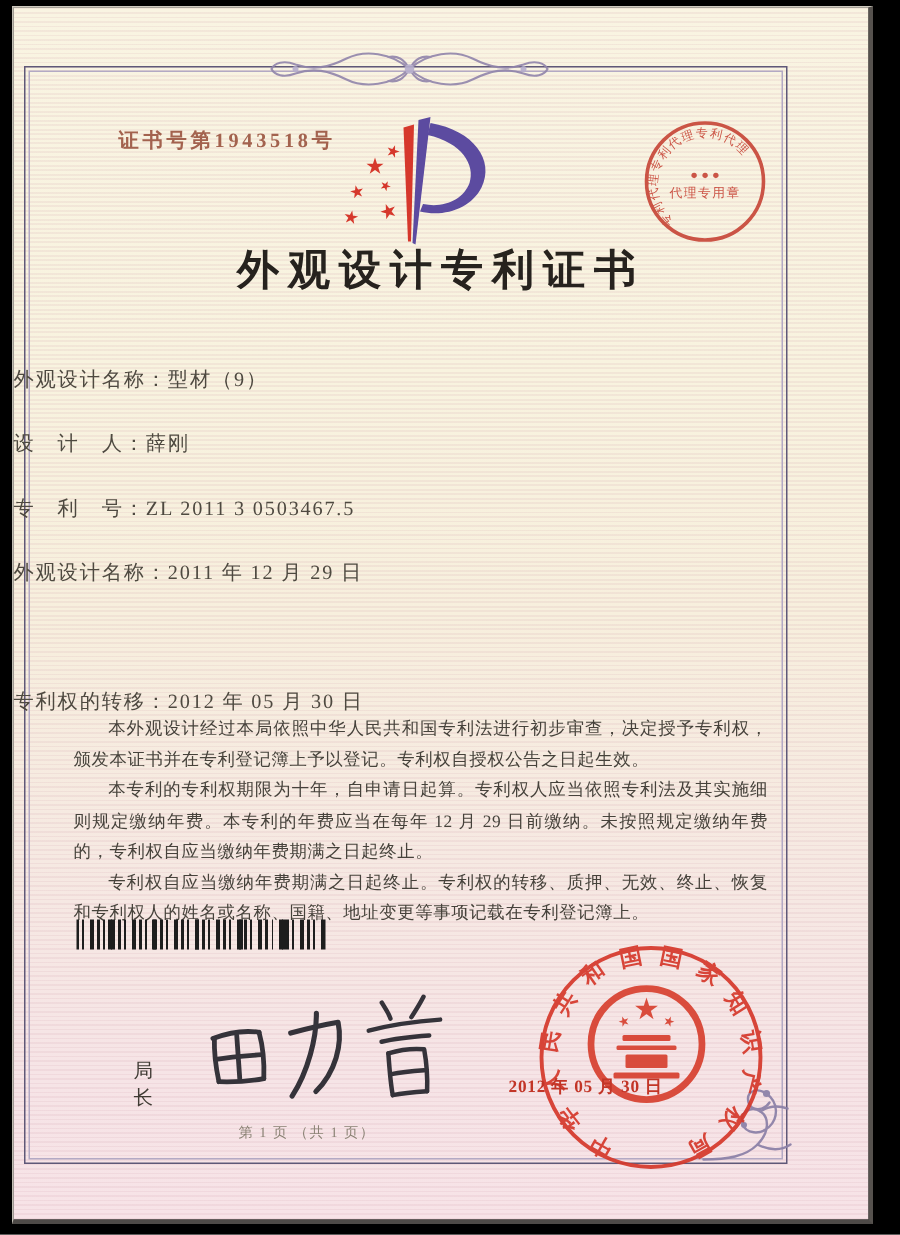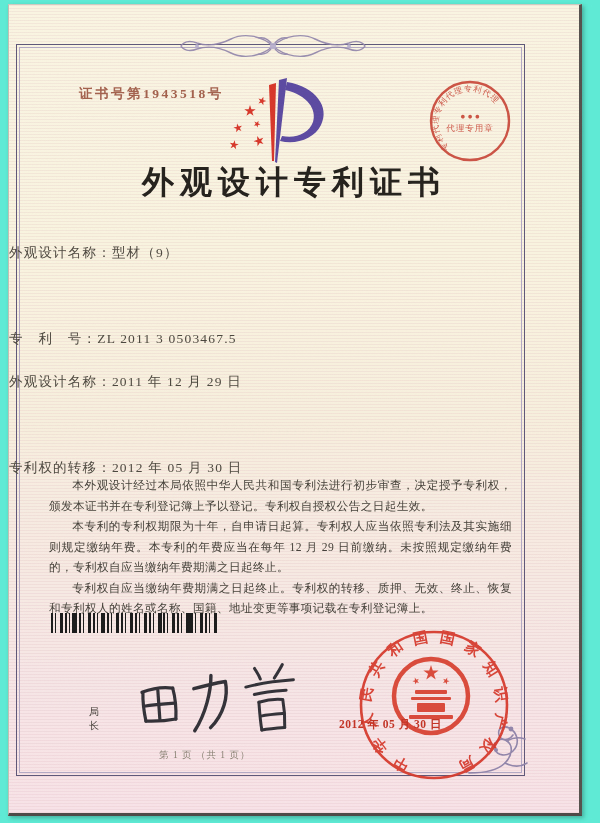--- a/index.html
+++ b/index.html
@@ -1,46 +1,46 @@
 <!DOCTYPE html>
 <html><head>
 <meta charset="utf-8">
 <style>
   html,body{margin:0;padding:0;}
   body{width:600px;height:823px;background:#fbfbf9;font-family:"Liberation Serif","DejaVu Serif",serif;}
-  .stage{position:relative;width:600px;height:823px;overflow:hidden;background:#5eead4;}
+  .stage{position:relative;width:600px;height:823px;overflow:hidden;background:#000000;}
   .sheet{position:absolute;left:8px;top:4px;width:570px;height:808px;
     background:
       repeating-linear-gradient(0deg, rgba(205,150,165,.14) 0 1px, rgba(0,0,0,0) 1px 3px),
       linear-gradient(180deg,#f9f4e2 0%,#f8f3df 30%,#f7efdd 50%,#f6e9e2 70%,#f6e4e6 88%,#f7e3e7 100%);
     border-left:1px solid #c2beb4;border-top:1px solid #cfcabf;
     border-right:3px solid #56524e;border-bottom:3px solid #4e4a47;
     box-shadow:2px 2px 4px rgba(0,0,0,.25);}
   
   .frame-outer{position:absolute;left:7px;top:39px;width:507px;height:730px;border:1.4px solid #5f5878;}
   .frame-inner{position:absolute;left:10px;top:42px;width:501px;height:724px;border:1px solid #b3a9c4;}
   .ornament-top{position:absolute;left:164px;top:26px;width:200px;height:30px;}
   .flourish-br{position:absolute;left:458px;top:718px;width:62px;height:56px;}
   
   .cert-no{position:absolute;left:70px;top:80px;font-size:13.5px;letter-spacing:2.5px;color:#a3624e;font-weight:bold;}
   .logo{position:absolute;left:217px;top:68px;width:115px;height:97px;}
   .agency-seal{position:absolute;left:418px;top:73px;width:86px;height:86px;opacity:.85;filter:blur(.4px);}
-  .title{position:absolute;left:0;top:156px;width:570px;text-align:center;font-size:32px;font-weight:bold;
+  .title{position:absolute;left:0;top:156px;width:570px;text-align:center;font-size:28px;font-weight:bold;
          color:#26221e;letter-spacing:6px;}
   .field{position:absolute;left:0;font-size:13.5px;color:#4e4940;letter-spacing:1.2px;white-space:nowrap;}
   .f0{top:239px}.f1{top:282px}.f2{top:325px}.f3{top:368px}.f4{top:411px}.f5{top:454px}
   .paras{position:absolute;left:40px;top:471px;width:463px;font-size:11.6px;line-height:20.5px;
          color:#46423b;text-align:justify;letter-spacing:.4px;}
   .paras p{margin:0;text-indent:2em;}
   .barcode{position:absolute;left:42px;top:608px;width:166px;height:20px;
     background:
       repeating-linear-gradient(90deg,#1d1d1d 0 2px,rgba(0,0,0,0) 2px 4px,#1d1d1d 4px 5px,rgba(0,0,0,0) 5px 9px,#1d1d1d 9px 12px,rgba(0,0,0,0) 12px 14px),
       repeating-linear-gradient(90deg,rgba(0,0,0,0) 0 21px,#1d1d1d 21px 24px,rgba(0,0,0,0) 24px 29px);}
   .sig-row{position:absolute;left:0;top:650px;}
-  .director-label{position:absolute;left:80px;top:50px;font-size:10px;letter-spacing:4px;color:#3f3a33;}
+  .director-label{position:absolute;left:80px;top:50px;font-size:13px;letter-spacing:4px;color:#3f3a33;}
   .sig{position:absolute;left:118px;top:4px;width:185px;height:92px;}
   .office-seal{position:absolute;left:348px;top:623px;width:155px;height:155px;}
   .seal-date{position:absolute;left:330px;top:712px;width:130px;font-size:11.5px;font-weight:bold;
              color:#c23527;letter-spacing:.5px;}
   .footer{position:absolute;left:150px;top:744px;width:210px;text-align:left;font-size:9.5px;
           color:#8a8274;letter-spacing:1px;}
   svg text{font-family:"Liberation Serif","DejaVu Serif",serif;}
 </style>
 </head>
 <body>
@@ -100,20 +100,23 @@
         <textPath href="#agArc" startOffset="2">专利代理专利代理专利代理</textPath>
       </text>
       <text x="43" y="41" text-anchor="middle" font-size="8.5" fill="#c43a2c">● ● ●</text>
       <text x="43" y="53" text-anchor="middle" font-size="8.5" fill="#c43a2c" letter-spacing="1">代理专用章</text>
     </svg>
 
     <div class="title">外观设计专利证书</div>
 
     <div class="field f0">
       <span>外观设计名称：</span><span>型材（9）</span>
+    </div>
+    <div class="field f1">
+      <span>设　计　人：</span><span>薛刚</span>
     </div>
     <div class="field f2">
       <span>专　利　号：</span><span>ZL 2011 3 0503467.5</span>
     </div>
     <div class="field f3">
       <span>外观设计名称：</span><span>2011 年 12 月 29 日</span>
     </div>
     <div class="field f5">
       <span>专利权的转移：</span><span>2012 年 05 月 30 日</span>
     </div>

